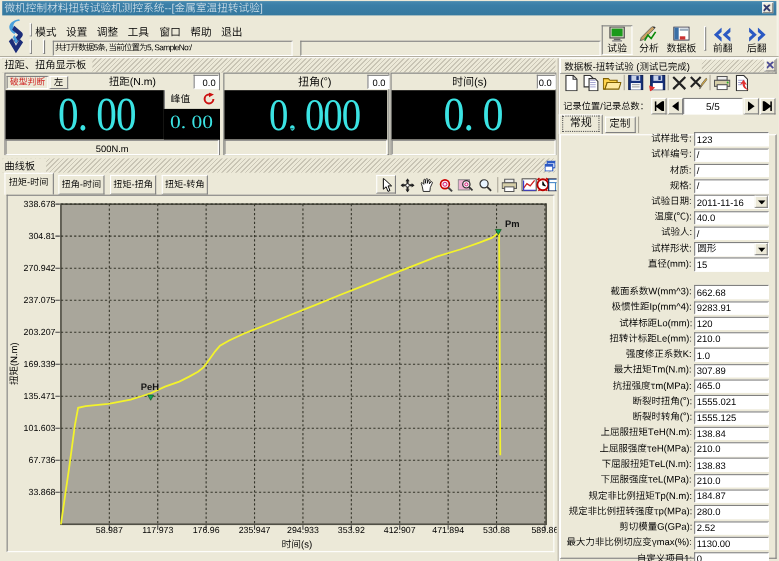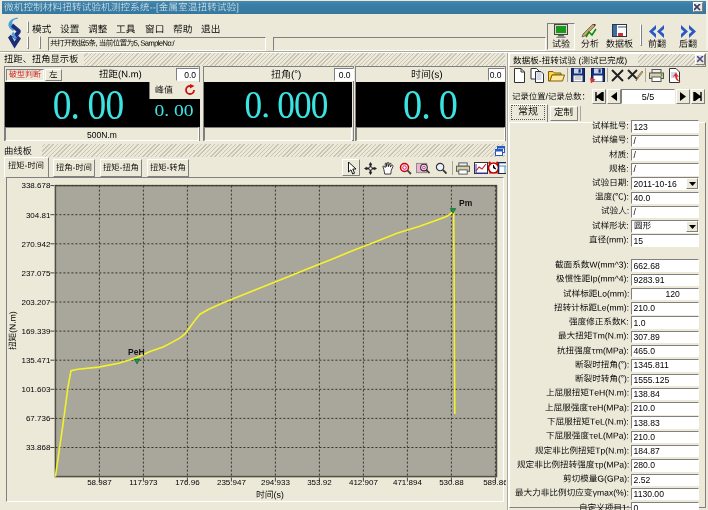--- a/index.html
+++ b/index.html
@@ -600,21 +600,21 @@
       <use href="#g9" x="1000"></use>
       <use href="#g100" x="2000"></use>
       <use href="#g101" x="3000"></use>
       <use href="#g55" x="4000"></use>
     </g>
   </svg>
 <div style="position:absolute;left:685.5px;top:178.36px;width:12.5px;height:10.5px;border:1px solid;border-color:#fff #808080 #808080 #fff;background:#ece9d8;"></div>
 <svg style="position:absolute;left:688.5px;top:181.86px" width="7" height="4">
     <path d="M0,0 H7 L3.5,4 Z" fill="#000"></path>
   </svg>
-<div style="position:absolute;left:633.5px;top:178.56px;font:8.6px 'Liberation Sans',sans-serif;color:#000;white-space:pre;">2011-10-16</div>
+<div style="position:absolute;left:633.5px;top:178.56px;font:8.6px 'Liberation Sans',sans-serif;color:#000;white-space:pre;">2011-11-16</div>
 <div style="position:absolute;left:631px;top:191.6px;width:68px;height:12.5px;border:1px solid;border-color:#808080 #fff #fff #808080;background:#fff;"></div>
 <svg style="position:absolute;left:595.1px;top:192.2px;overflow:visible" width="33.9" height="9.0">
     <g fill="#000" transform="scale(0.00860)">
       <use href="#g18" x="0"></use>
       <use href="#g102" x="1000"></use>
       <use href="#g67" x="2000"></use>
       <use href="#g103" x="2333"></use>
       <use href="#g69" x="3333"></use>
       <use href="#g55" x="3666"></use>
     </g>
@@ -709,21 +709,21 @@
       <use href="#g62" x="3000"></use>
       <use href="#g121" x="4000"></use>
       <use href="#g54" x="4556"></use>
       <use href="#g67" x="5112"></use>
       <use href="#g49" x="5445"></use>
       <use href="#g49" x="6278"></use>
       <use href="#g69" x="7111"></use>
       <use href="#g55" x="7444"></use>
     </g>
   </svg>
-<div style="position:absolute;left:633.5px;top:289.06px;font:8.6px 'Liberation Sans',sans-serif;color:#000;white-space:pre;margin-left:32px;">120</div>
+<div style="position:absolute;left:633.5px;top:289.06px;font:8.6px 'Liberation Sans',sans-serif;color:#000;white-space:pre;">120</div>
 <div style="position:absolute;left:631px;top:302.14px;width:68px;height:12.5px;border:1px solid;border-color:#808080 #fff #fff #808080;background:#fff;"></div>
 <svg style="position:absolute;left:554.0px;top:302.7px;overflow:visible" width="75.0" height="9.0">
     <g fill="#000" transform="scale(0.00860)">
       <use href="#g6" x="0"></use>
       <use href="#g7" x="1000"></use>
       <use href="#g122" x="2000"></use>
       <use href="#g120" x="3000"></use>
       <use href="#g62" x="4000"></use>
       <use href="#g121" x="5000"></use>
       <use href="#g52" x="5556"></use>
@@ -792,21 +792,21 @@
       <use href="#g134" x="1000"></use>
       <use href="#g78" x="2000"></use>
       <use href="#g6" x="3000"></use>
       <use href="#g64" x="4000"></use>
       <use href="#g67" x="5000"></use>
       <use href="#g77" x="5333"></use>
       <use href="#g69" x="5697"></use>
       <use href="#g55" x="6030"></use>
     </g>
   </svg>
-<div style="position:absolute;left:633.5px;top:360.46px;font:8.6px 'Liberation Sans',sans-serif;color:#000;white-space:pre;">1345.811</div>
+<div style="position:absolute;left:633.5px;top:360.46px;font:8.6px 'Liberation Sans',sans-serif;color:#000;white-space:pre;">1555.021</div>
 <div style="position:absolute;left:631px;top:373.54px;width:68px;height:12.5px;border:1px solid;border-color:#808080 #fff #fff #808080;background:#fff;"></div>
 <svg style="position:absolute;left:574.8px;top:374.1px;overflow:visible" width="54.2" height="9.0">
     <g fill="#000" transform="scale(0.00860)">
       <use href="#g73" x="0"></use>
       <use href="#g134" x="1000"></use>
       <use href="#g78" x="2000"></use>
       <use href="#g7" x="3000"></use>
       <use href="#g64" x="4000"></use>
       <use href="#g67" x="5000"></use>
       <use href="#g77" x="5333"></use>

